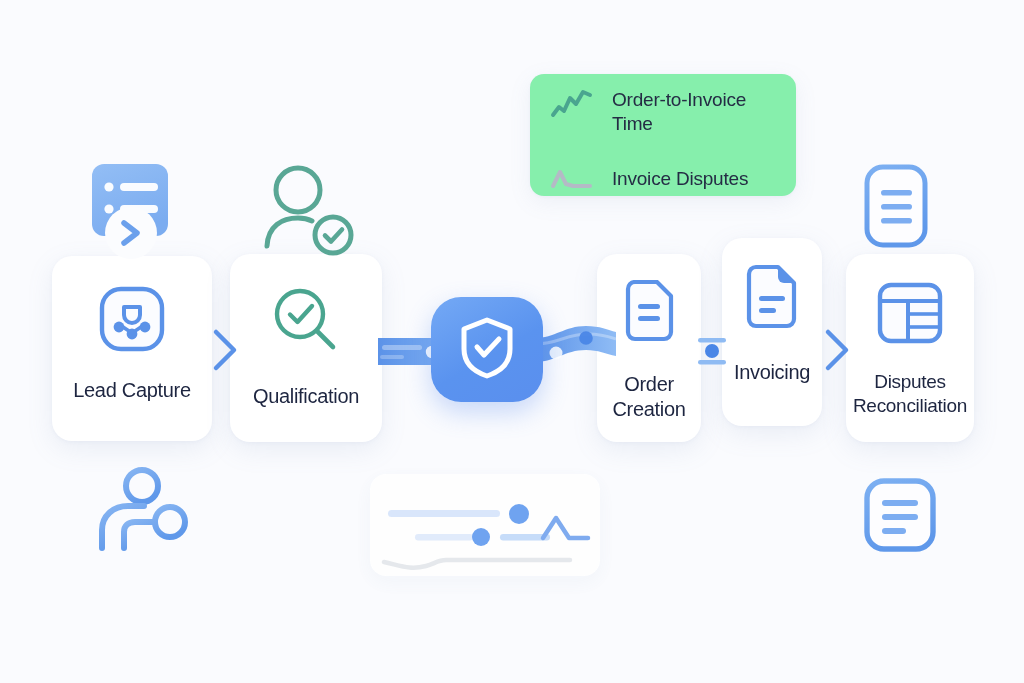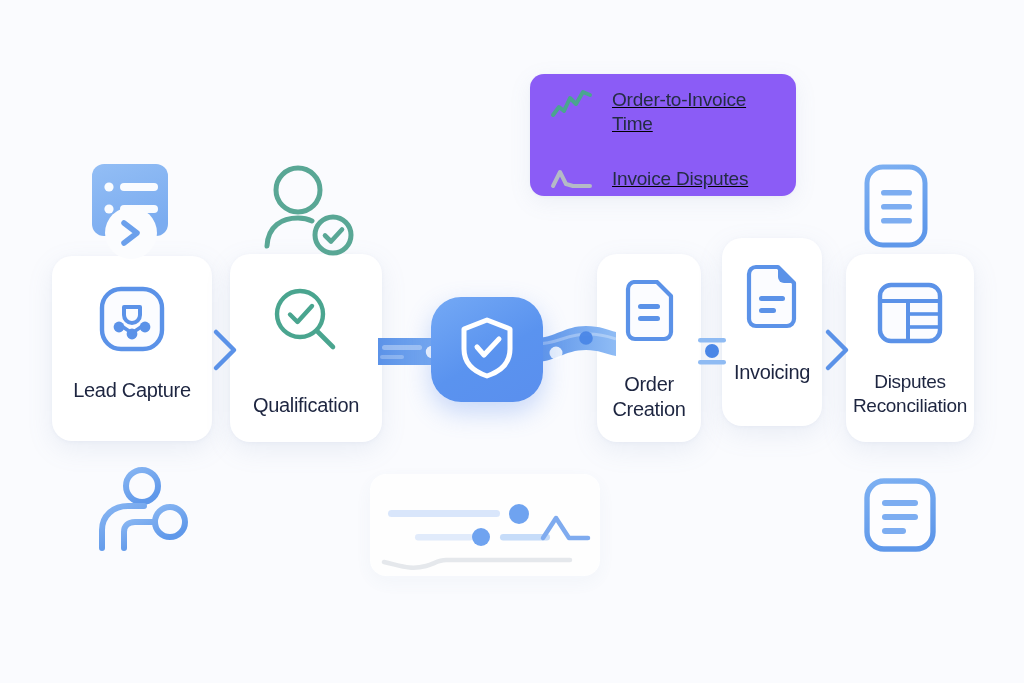--- a/index.html
+++ b/index.html
@@ -9,24 +9,23 @@
     font-family:"Liberation Sans","DejaVu Sans",sans-serif;
     overflow:hidden;
     position:relative;
   }
   .stage{position:absolute;inset:0;}
   .abs{position:absolute;}
 
   
   .legend{
     left:530px;top:74px;width:266px;height:122px;
-    background:#8b5cf6;border-radius:14px;
+    background:#86efac;border-radius:14px;
     box-shadow:0 6px 22px rgba(120,140,180,.10), 0 1px 3px rgba(120,140,180,.06);
     padding:0;
-    text-decoration:underline;
   }
   .legend-row{display:flex;align-items:center;gap:18px;padding:0 20px;}
   .legend-row.r1{height:66px;align-items:flex-start;padding-top:14px;}
   .legend-row.r2{height:50px;text-align:right;}
   .legend-ico{width:44px;height:34px;flex:0 0 44px;display:block;}
   .legend-txt{
     font-size:19px;line-height:1.28;color:#242c44;font-weight:400;
     letter-spacing:-.2px;
   }
 
@@ -39,21 +38,21 @@
   .card .ico{display:block;}
   .card .lbl{
     font-size:20px;line-height:1.26;color:#1d2540;text-align:center;
     letter-spacing:-.3px;font-weight:400;
   }
 
   #card-lead{left:52px;top:256px;width:160px;height:185px;}
   #card-lead .ico{margin-top:30px;}
   #card-lead .lbl{margin-top:22px;}
 
-  #card-qual{left:230px;top:254px;width:152px;height:188px;gap:9px;}
+  #card-qual{left:230px;top:254px;width:152px;height:188px;}
   #card-qual .ico{margin-top:32px;}
   #card-qual .lbl{margin-top:26px;}
 
   #card-order{left:597px;top:254px;width:104px;height:188px;}
   #card-order .ico{margin-top:26px;}
   #card-order .lbl{margin-top:22px;}
 
   #card-invoice{left:722px;top:238px;width:100px;height:188px;}
   #card-invoice .ico{margin-top:26px;}
   #card-invoice .lbl{margin-top:26px;}

